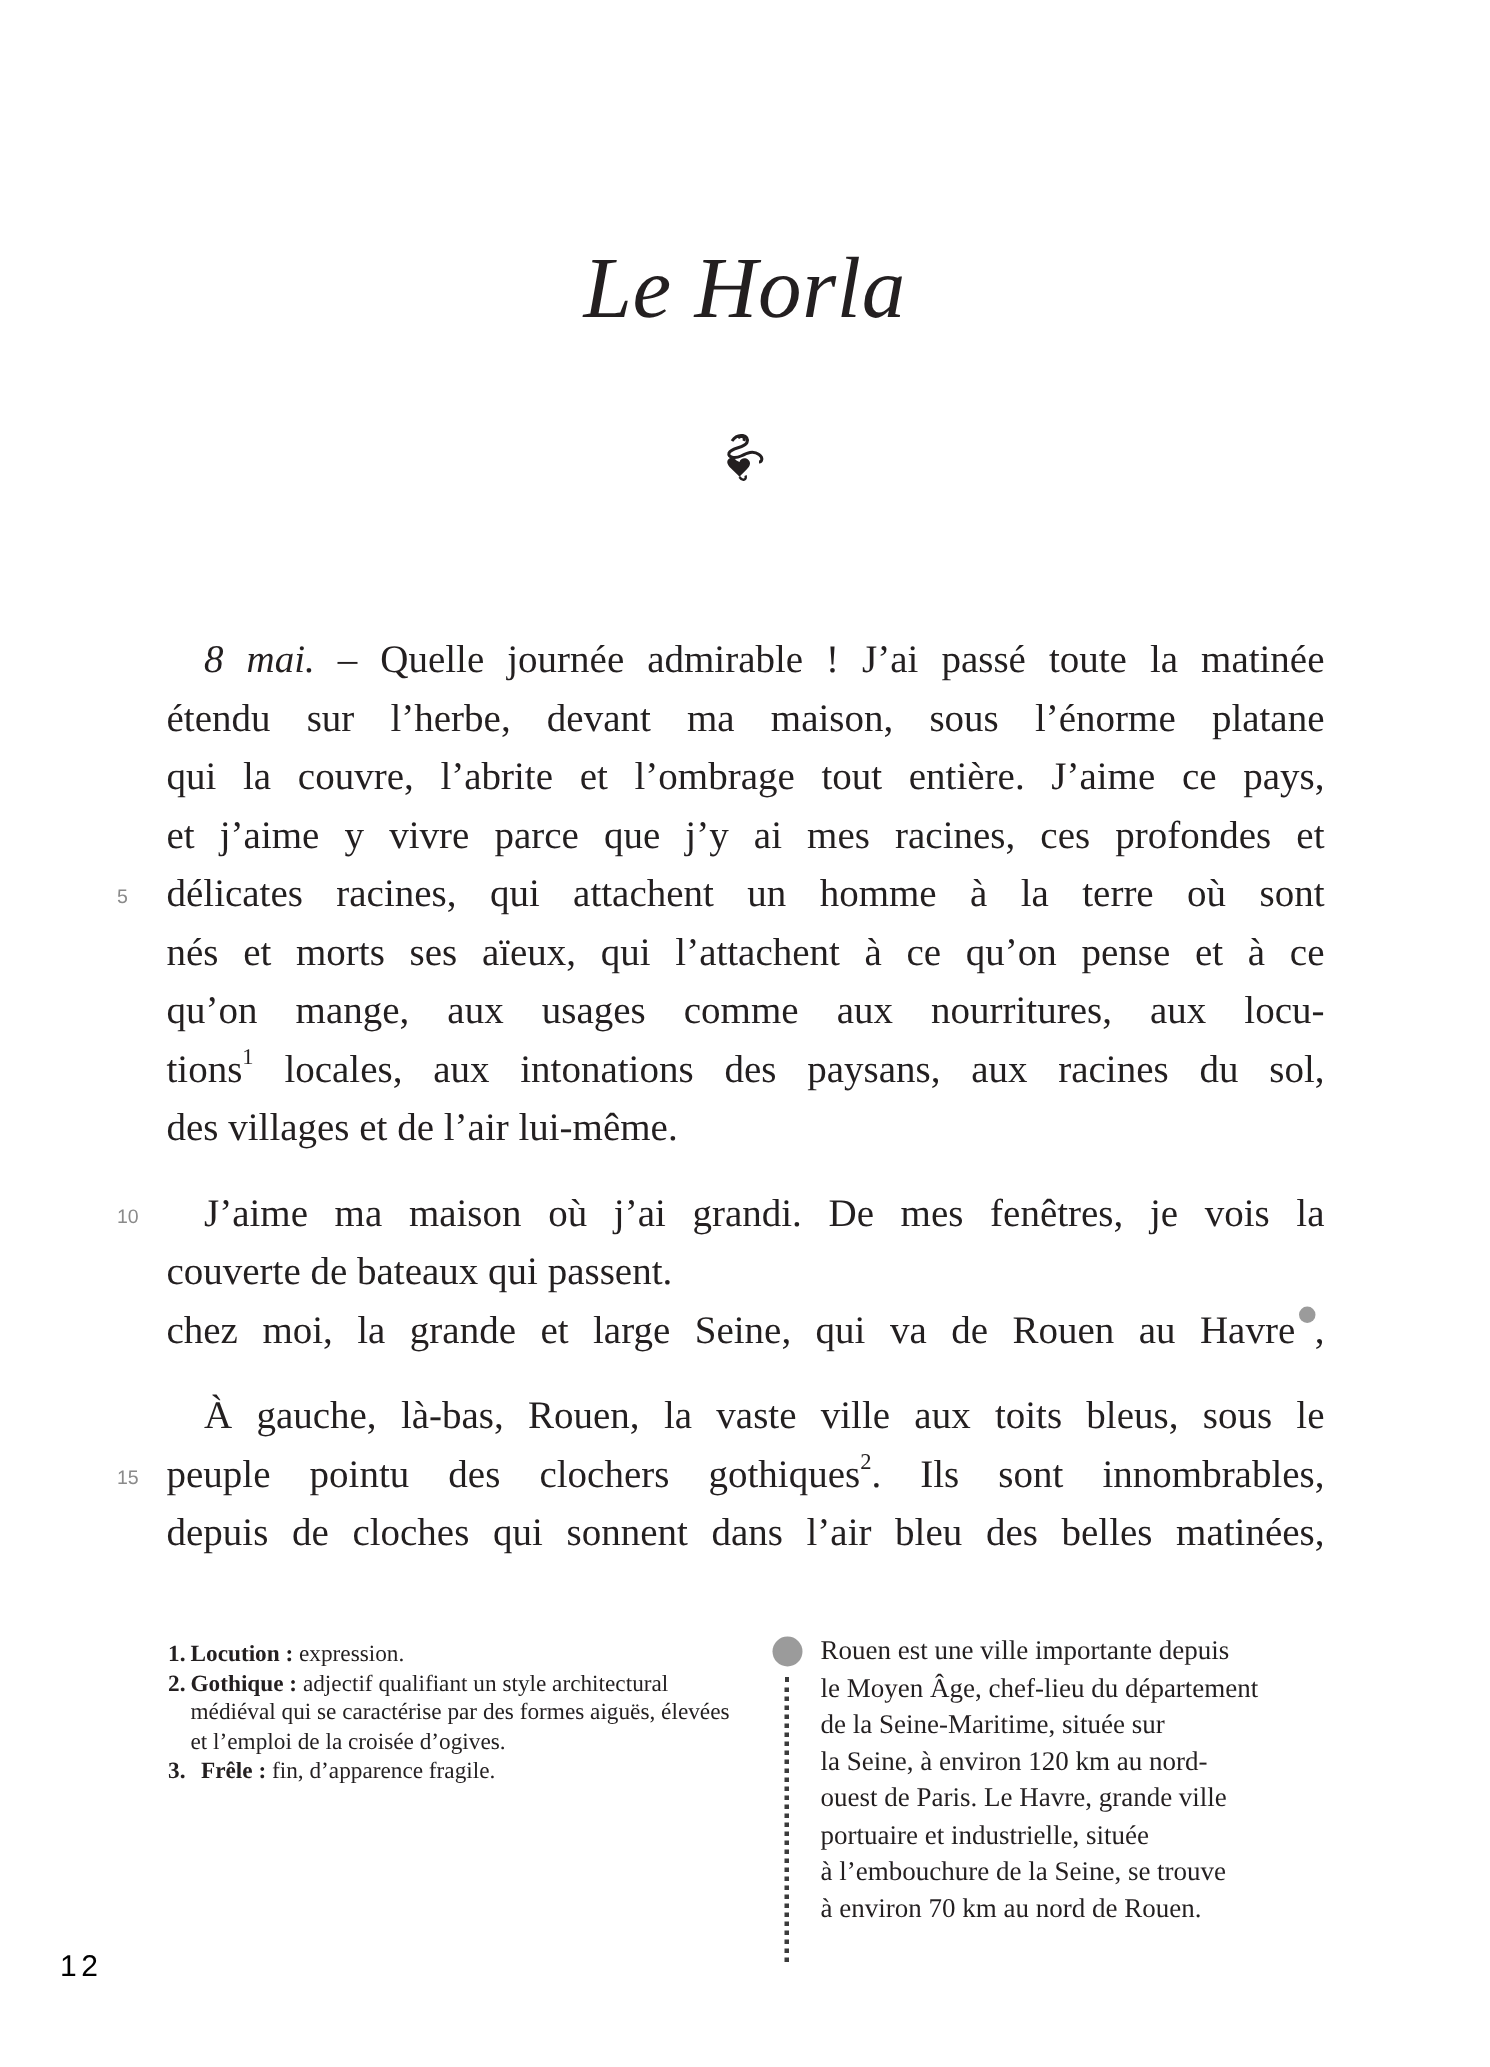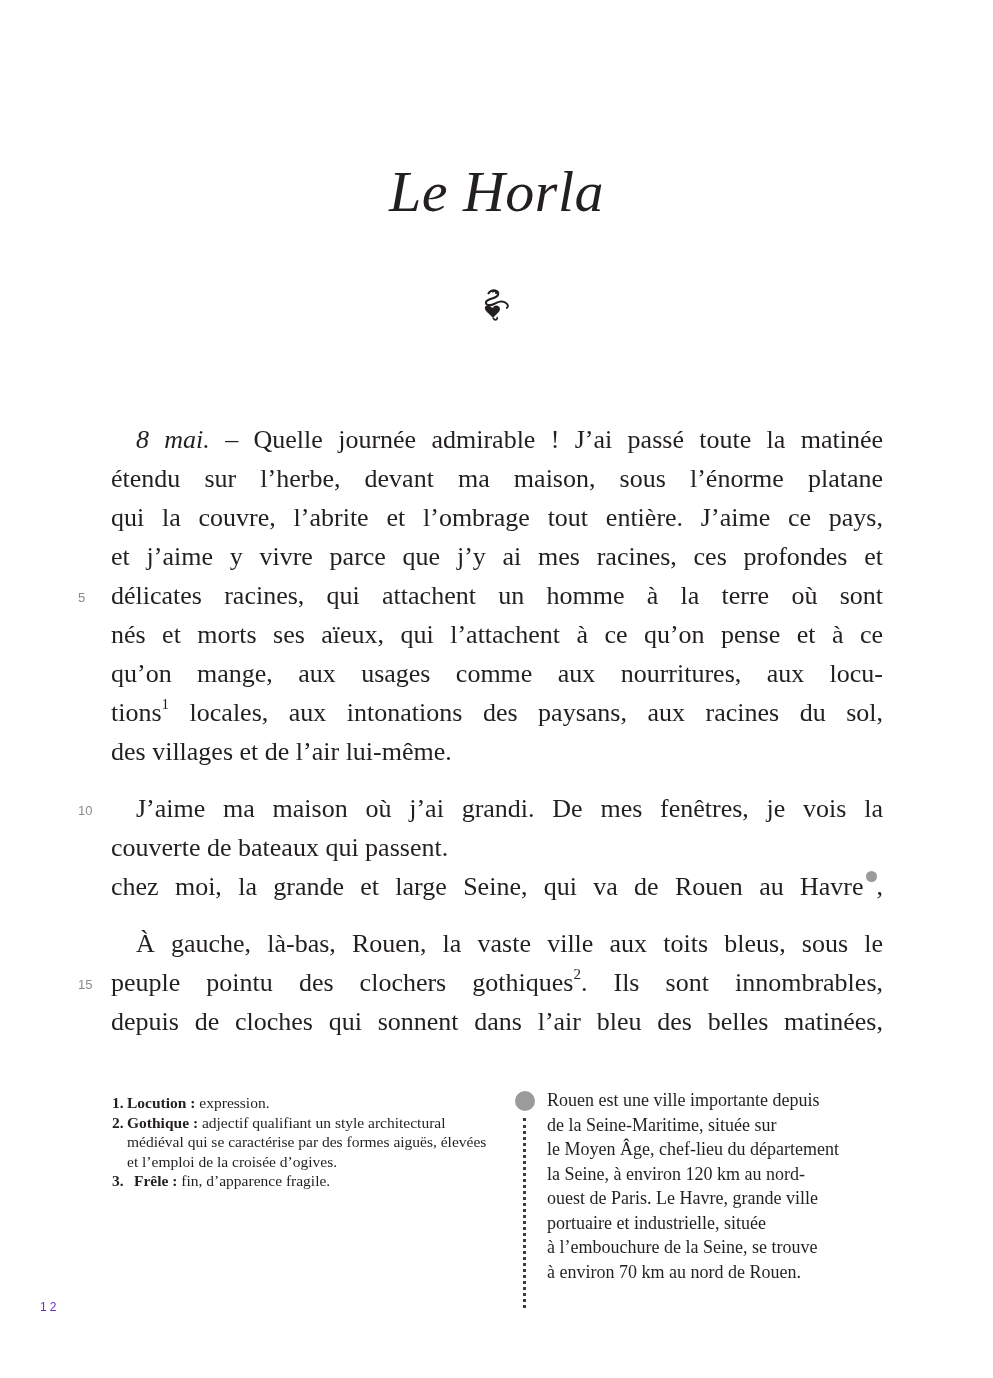--- a/index.html
+++ b/index.html
@@ -50,21 +50,21 @@
     background: #9b9b9b;
   }
   .sidenote-rule {
     position: absolute; left: 6px; top: 30px; height: 190px; width: 0;
     border-left: 3px dotted #3b3b3b;
   }
   .sidenote-text { padding-left: 30px; }
   .sidenote-text span { display: block; white-space: nowrap; }
   .page-number {
     position: absolute; left: 40px; top: 1300px; font-family: "Liberation Sans", sans-serif;
-    font-size: 12px; letter-spacing: 3px; color: #6d28d9;
+    font-size: 20px; letter-spacing: 3px; color: #000000;
   }
 </style>
 </head>
 <body>
 
 <div class="title">Le Horla</div>
 
 <div class="ornament">
   <svg width="40" height="40" viewBox="0 0 40 40">
     <path d="M10 8 C14 2, 22 4, 20 9 C18 13, 10 12, 8 16 C7 19, 12 20, 16 18 C20 16, 24 14, 28 17 C31 19, 30 22, 28 22" fill="none" stroke="#231f20" stroke-width="2"></path>
@@ -105,22 +105,22 @@
     <span class="fn-num">3.</span>
     <span class="fn-term">Frêle :</span><span> fin, d’apparence fragile.</span>
   </div>
 </div>
 
 <div class="sidenote">
   <span class="sidenote-dot"></span>
   <span class="sidenote-rule"></span>
   <div class="sidenote-text">
     <span>Rouen est une ville importante depuis</span>
+    <span>le Moyen Âge, chef-lieu du département</span>
     <span>de la Seine-Maritime, située sur</span>
-    <span>le Moyen Âge, chef-lieu du département</span>
     <span>la Seine, à environ 120 km au nord-</span>
     <span>ouest de Paris. Le Havre, grande ville</span>
     <span>portuaire et industrielle, située</span>
     <span>à l’embouchure de la Seine, se trouve</span>
     <span>à environ 70 km au nord de Rouen.</span>
   </div>
 </div>
 
 <div class="page-number">12</div>
 

